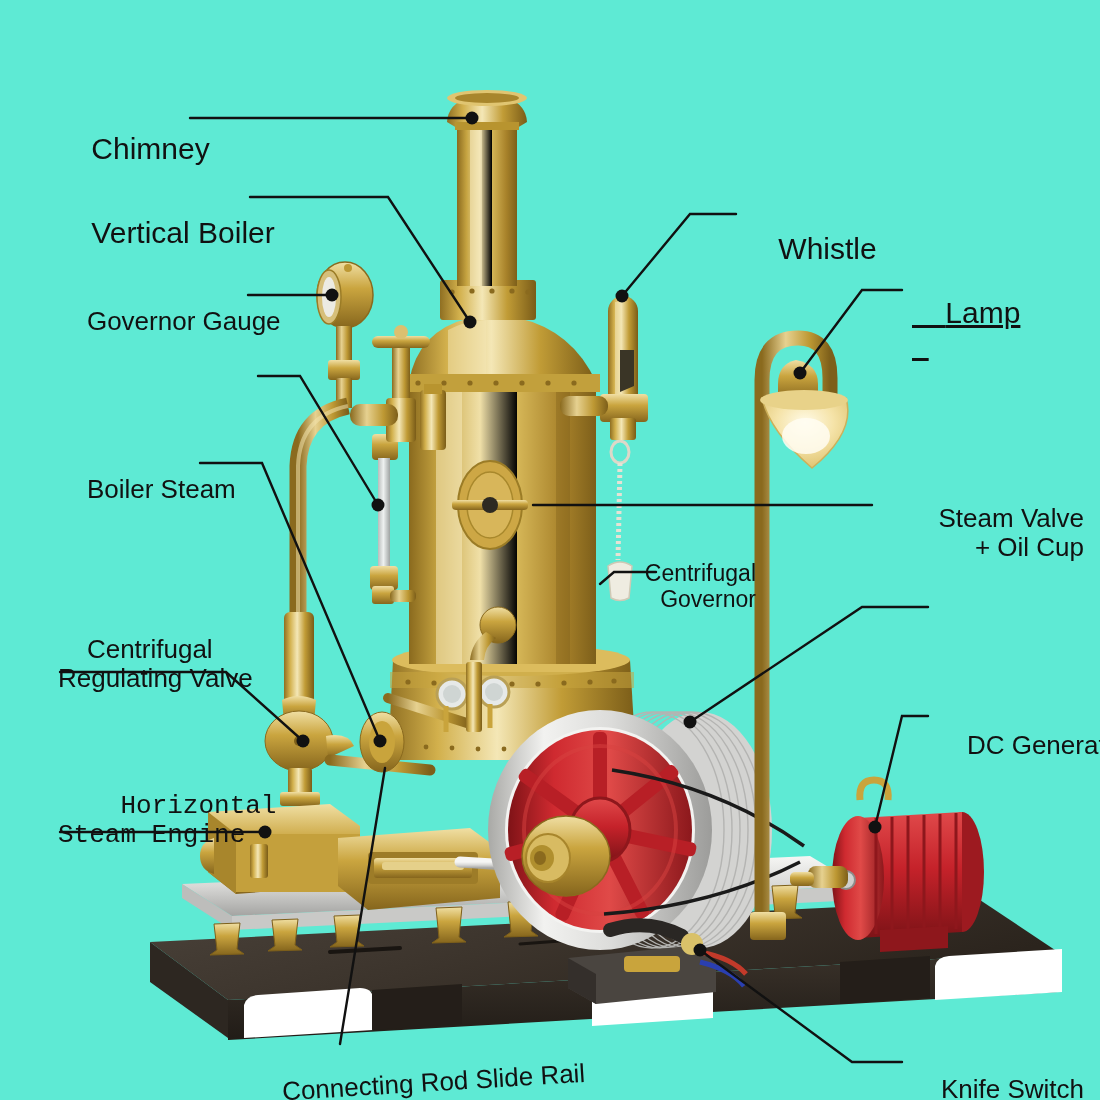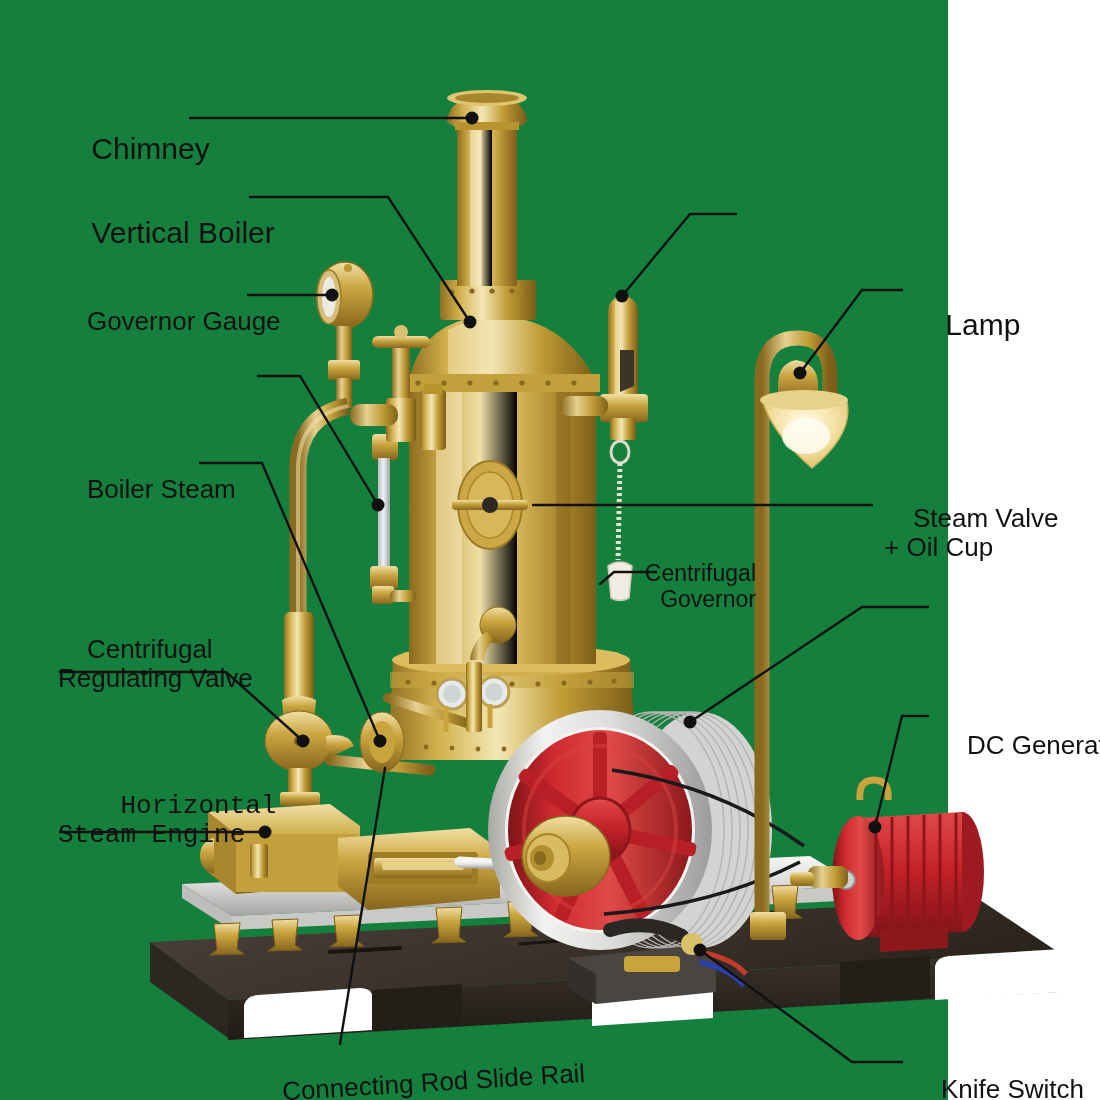--- a/index.html
+++ b/index.html
@@ -1,22 +1,22 @@
 <!DOCTYPE html>
 <html><head>
 <meta charset="utf-8">
 <style>
   html,body{margin:0;padding:0;background:#fff;}
   body{width:1100px;height:1100px;overflow:hidden;font-family:"Liberation Sans",sans-serif;}
-  #stage{position:relative;width:948px;height:1100px;background:#15803d;}
+  #stage{position:relative;width:1100px;height:1100px;background:#5eead4;}
   #art{position:absolute;left:0;top:0;width:1100px;height:1100px;}
   #labels{position:absolute;left:0;top:0;width:1100px;height:1100px;pointer-events:none;}
   .lbl{position:absolute;color:#111;white-space:pre;line-height:1.12;font-family:"Liberation Sans",sans-serif;}
   .lbl.r{text-align:right;}
-  .lbl.c{text-align:left;}
+  .lbl.c{text-align:right;}
   .sz-lg{font-size:30px;}
   .sz-md{font-size:26px;}
   .sz-sm{font-size:23px;}
   .rot{transform:rotate(-3.5deg);transform-origin:left bottom;}
 </style>
 </head>
 <body>
 
 <div id="stage">
 
@@ -423,21 +423,24 @@
     <span>Boiler Steam</span>
   </div>
   <div class="lbl sz-md" style="left:58px;top:606px;">
     <span>Centrifugal
 Regulating Valve</span>
   </div>
   <div class="lbl sz-md" style="left:58px;top:763px;font-family:Liberation Mono, monospace;">
     <span>Horizontal
 Steam Engine</span>
   </div>
-  <div class="lbl sz-lg" style="left:912px;top:274px;">
+  <div class="lbl sz-lg" style="left:745px;top:198px;">
+    <span>Whistle</span>
+  </div>
+  <div class="lbl sz-lg" style="left:912px;top:262px;text-decoration:underline;">
     <span>Lamp</span>
   </div>
   <div class="lbl sz-md c" style="left:884px;top:475px;width:200px;">
     <span>Steam Valve
 + Oil Cup</span>
   </div>
   <div class="lbl sz-sm r" style="left:520px;top:535px;width:236px;">
     <span>Centrifugal
 Governor</span>
   </div>

